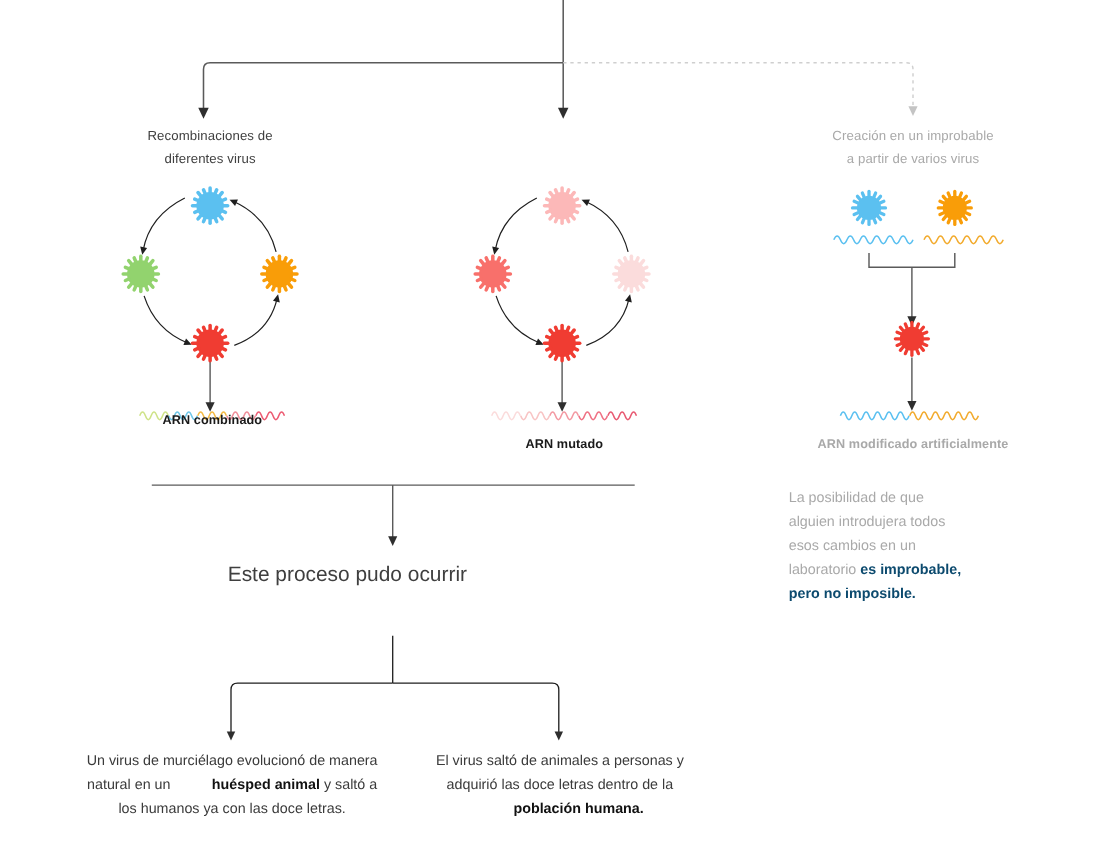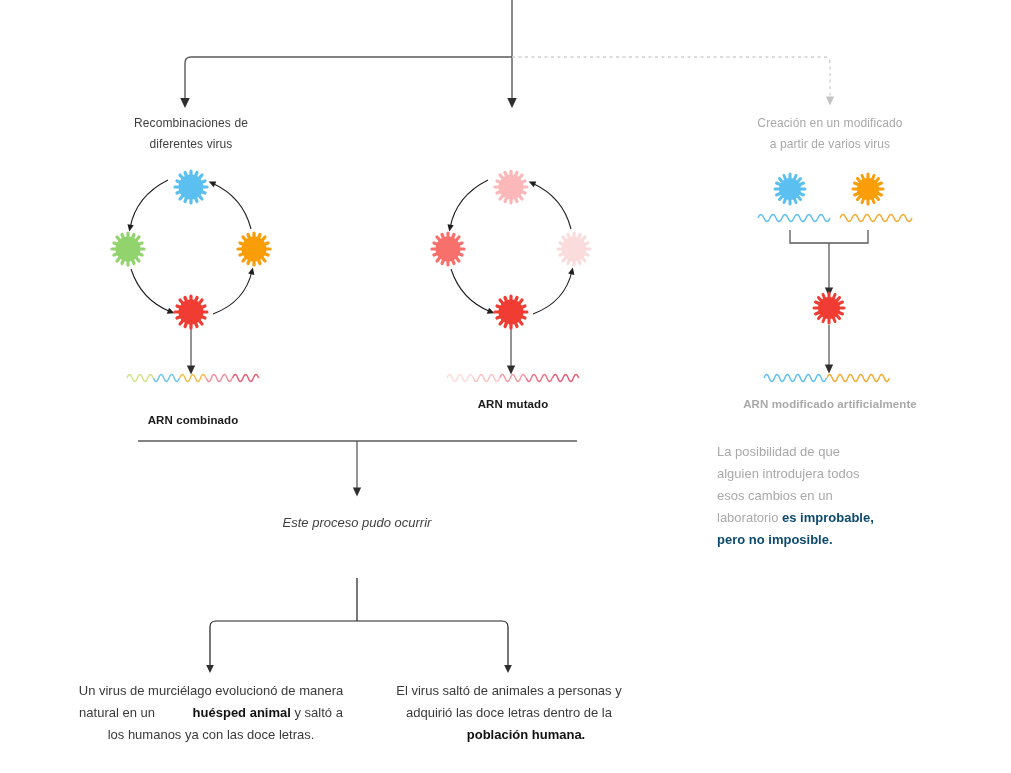--- a/index.html
+++ b/index.html
@@ -18,21 +18,21 @@
   }
   .col-title.muted{color:#a9a9a9;}
 
   .rna-label{
     font-size:11.5px;font-weight:bold;text-align:center;color:#1a1a1a;
     letter-spacing:0.1px;
   }
   .rna-label.muted{color:#a9a9a9;}
 
   .mid-text{
-    font-size:13px;line-height:25px;text-align:center;color:#3f3f3f;font-style:italic;
+    font-size:19px;line-height:25px;text-align:left;color:#3f3f3f;
   }
   .leaf-text{
     font-size:13px;line-height:22px;text-align:center;color:#3a3a3a;
   }
   .leaf-text b{font-weight:bold;color:#111;margin-left:34px;}
   .note-text{
     font-size:13px;line-height:22px;text-align:left;color:#a9a9a9;
   }
   .note-text b{font-weight:bold;color:#0c4a6e;}
 </style>
@@ -97,21 +97,21 @@
     </g>
   </svg>
 
   <div class="abs col-title" style="left:96px;top:113px;width:190px;">
     <div>Recombinaciones de</div>
     <div>diferentes virus</div>
   </div>
 
 
   <div class="abs col-title muted" style="left:724px;top:113px;width:212px;">
-    <div>Creación en un modificado</div>
+    <div>Creación en un improbable</div>
     <div>a partir de varios virus</div>
   </div>
 
   <svg class="abs" style="left:100px;top:160px;" width="185" height="180" viewBox="0 0 185 180">
     <g>
         <circle cx="91" cy="27" r="12.5" fill="#5bc0f0"></circle>
       <g stroke="#5bc0f0" stroke-width="3.2" stroke-linecap="round">
         <line x1="91" y1="11" x2="91" y2="15"></line>
           <line x1="102" y1="15" x2="99.5" y2="18"></line>
         <line x1="107" y1="27" x2="103" y2="27"></line>
@@ -367,21 +367,21 @@
     <path d="M54.8,11 q2.6,-7 5.2,0 q2.6,7 5.2,0 q2.6,-7 5.2,0 q2.6,7 5.2,0 q2.6,-7 5.2,0" stroke="#f39aa3" stroke-width="1.4" fill="none"></path>
     <path d="M81.2,11 q2.6,7 5.2,0 q2.6,-7 5.2,0 q2.6,7 5.2,0 q2.6,-7 5.2,0 q2.6,7 5.2,0" stroke="#ef7184" stroke-width="1.4" fill="none"></path>
     <path d="M107.6,11 q2.6,-7 5.2,0 q2.6,7 5.2,0 q2.6,-7 5.2,0 q2.6,7 5.2,0 q2.6,-7 5.2,0" stroke="#e85a72" stroke-width="1.4" fill="none"></path>
   </svg>
 
   <svg class="abs" style="left:762px;top:367px;" width="136" height="22" viewBox="0 0 136 22">
     <path d="M2,11 q2.6,-7 5.2,0 q2.6,7 5.2,0 q2.6,-7 5.2,0 q2.6,7 5.2,0 q2.6,-7 5.2,0 q2.6,7 5.2,0 q2.6,-7 5.2,0 q2.6,7 5.2,0 q2.6,-7 5.2,0 q2.6,7 5.2,0 q2.6,-7 5.2,0 q2.6,7 5.2,0" stroke="#5bc0f0" stroke-width="1.4" fill="none"></path>
     <path d="M65,11 q2.6,-7 5.2,0 q2.6,7 5.2,0 q2.6,-7 5.2,0 q2.6,7 5.2,0 q2.6,-7 5.2,0 q2.6,7 5.2,0 q2.6,-7 5.2,0 q2.6,7 5.2,0 q2.6,-7 5.2,0 q2.6,7 5.2,0 q2.6,-7 5.2,0 q2.6,7 5.2,0" stroke="#f2ab2e" stroke-width="1.4" fill="none"></path>
   </svg>
 
-  <div class="abs rna-label" style="left:93px;top:414px;width:200px;">ARN combinado</div>
+  <div class="abs rna-label" style="left:93px;top:376px;width:200px;">ARN combinado</div>
   <div class="abs rna-label" style="left:413px;top:398px;width:200px;">ARN mutado</div>
   <div class="abs rna-label muted" style="left:720px;top:398px;width:220px;">ARN modificado artificialmente</div>
 
   <div class="abs note-text" style="left:717px;top:441px;width:210px;">
     <div>La posibilidad de que</div>
     <div>alguien introdujera todos</div>
     <div>esos cambios en un</div>
     <div><span>laboratorio </span><b>es improbable,</b></div>
     <div><b>pero no imposible.</b></div>
   </div>

